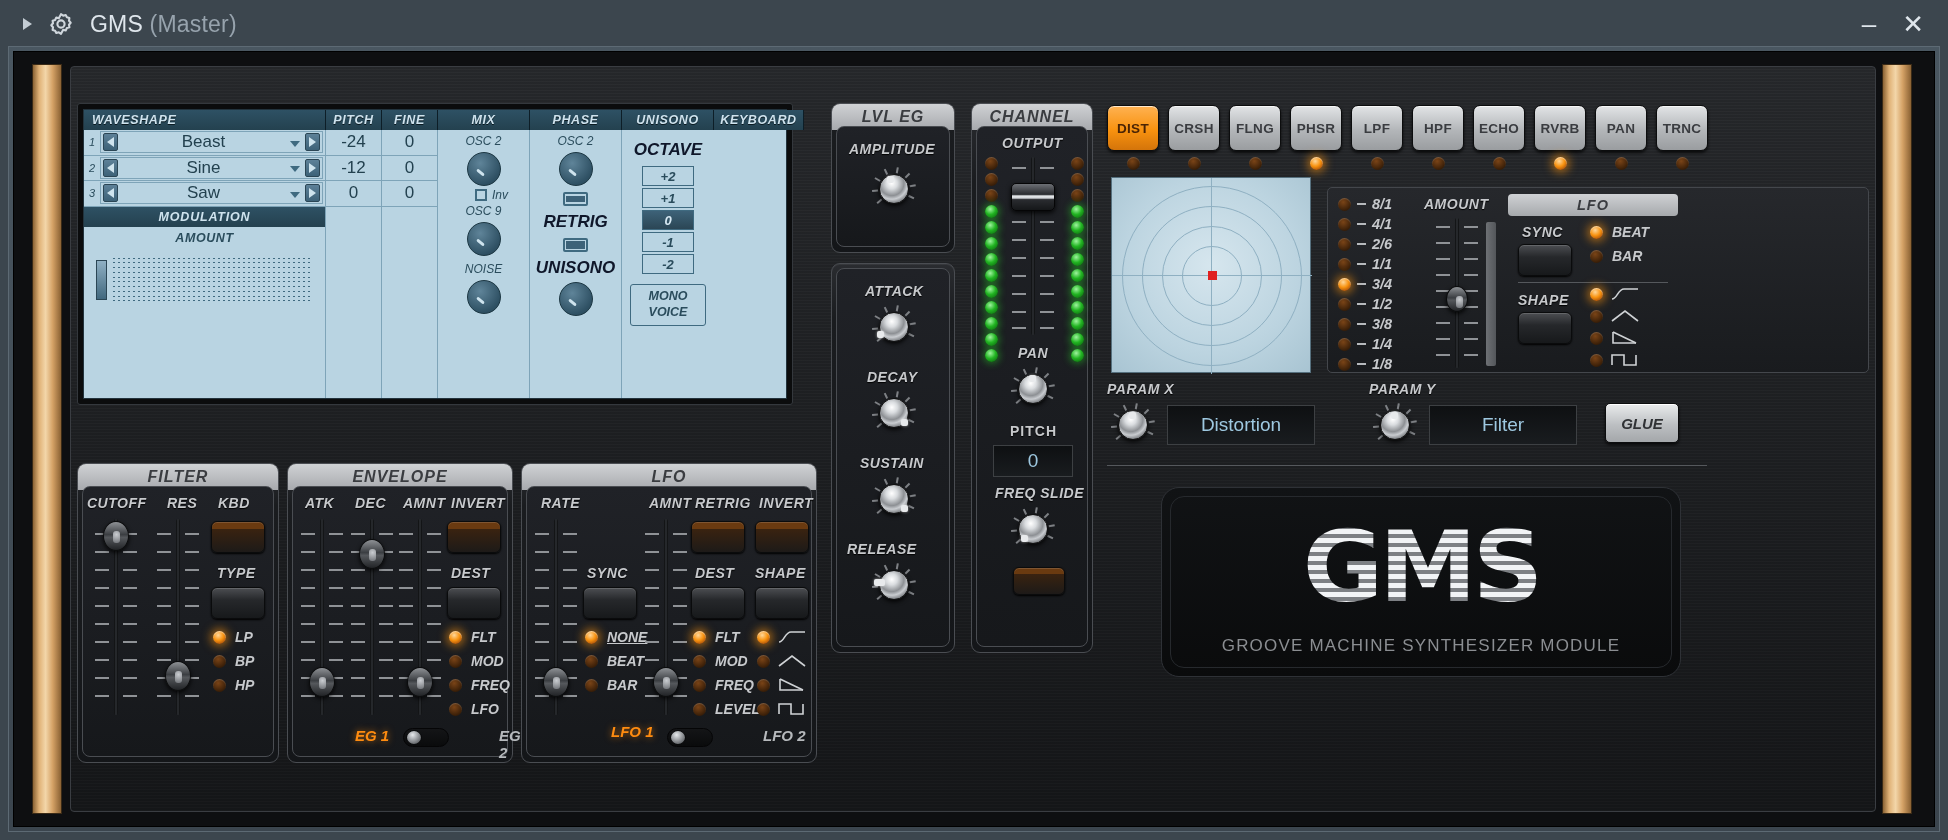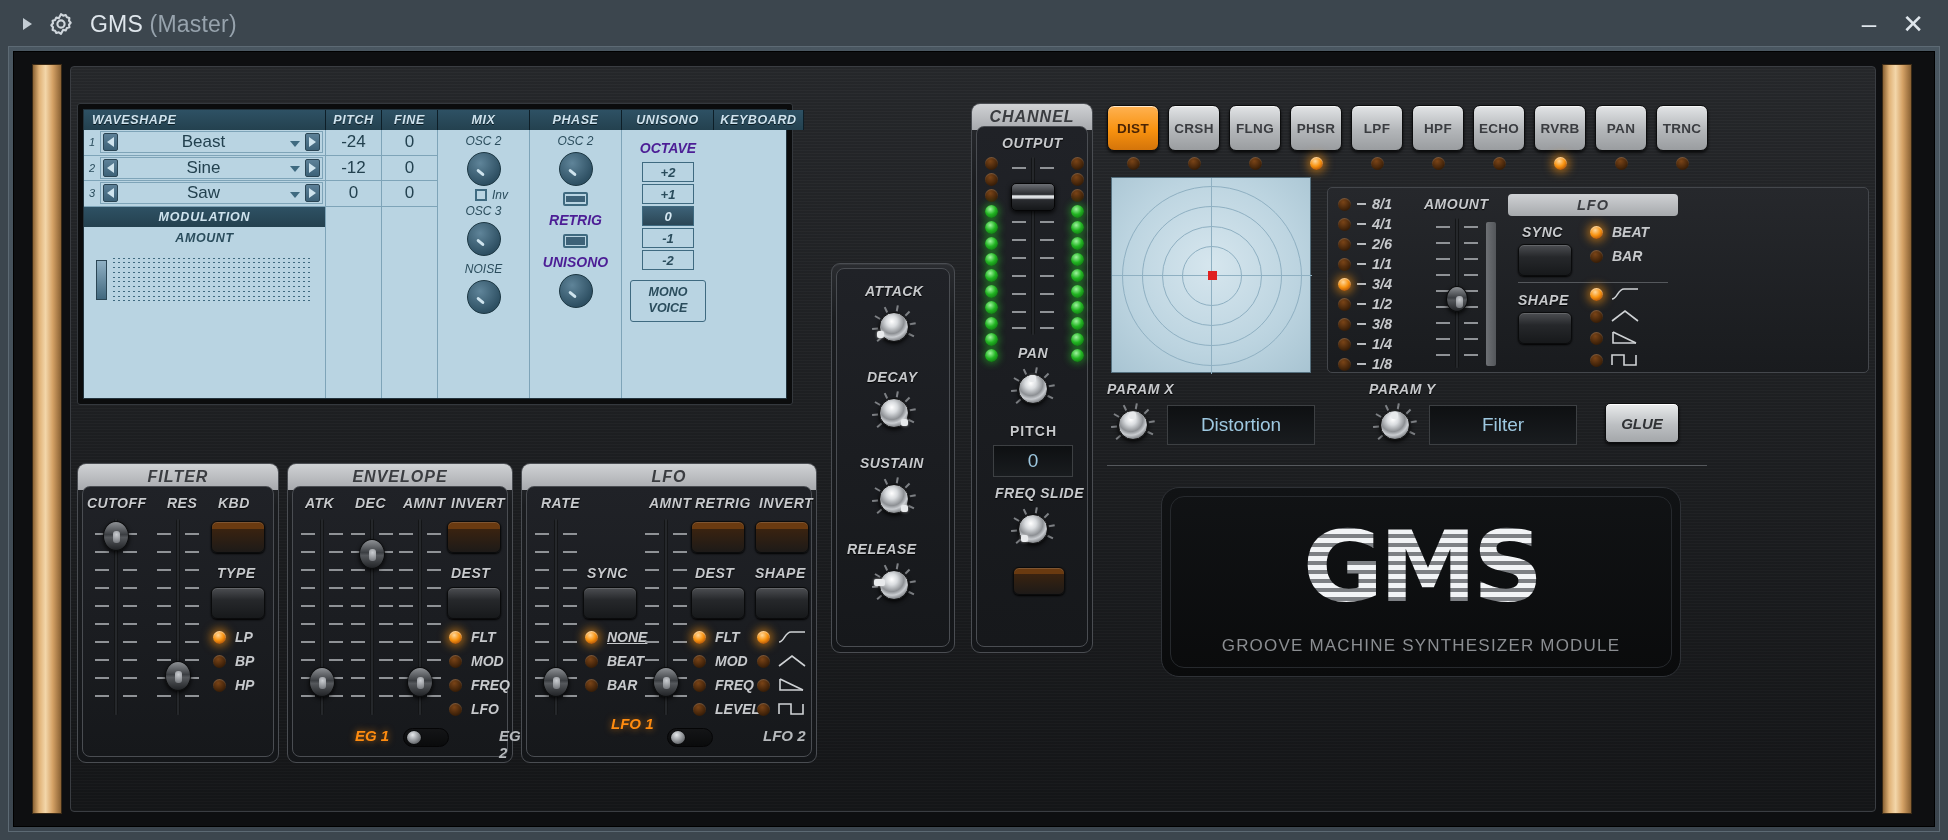--- a/index.html
+++ b/index.html
@@ -117,21 +117,21 @@
   .amt-handle { width: 11px; height: 40px; background: linear-gradient(#9dbccd,#4e7competitor); }
   .amt-handle { background: linear-gradient(#8fb0c4,#41687e); border:1px solid #2b4655; }
   .amt-bars { flex:1; height: 44px; display:flex; flex-direction:column; justify-content:space-between; }
   .amt-bars span { display:block; height: 1px; background: repeating-linear-gradient(90deg,#3f6a80 0 2px, transparent 2px 5px); }
 
   .knob-blue { width: 34px; height: 34px; border-radius: 50%;
     background: radial-gradient(circle at 38% 32%, #5f8499, #2f5164 70%, #24414f);
     border:1px solid #1b3642; position:relative; margin: 4px auto 2px; }
   .knob-blue::after { content:''; position:absolute; left: 8px; top: 18px; width: 9px; height: 3px;
     background:#cfe4ee; transform: rotate(40deg); border-radius:2px;}
-  .blbl { text-align:right; font-style:italic; font-weight:bold; font-size: 14px; color:#4c1d95; margin-top: 4px;}
+  .blbl { text-align:right; font-style:italic; font-weight:bold; font-size: 17px; color:#0f172a; margin-top: 4px;}
   .bsub { text-align:center; font-size: 12px; color:#2a4c5c; font-style:italic;}
   .inv-row { display:flex; align-items:center; gap:5px; justify-content:flex-start; padding-left:16px; font-size:12px; font-style:italic; color:#2a4c5c;}
   .inv-box { width: 12px; height: 12px; border:2px solid #3f6a80; background:#b9d4e2;}
   .ctr { display:flex; flex-direction:column; align-items:center; }
 
   .voicebars { display:flex; gap:2px; justify-content:center; height:24px; align-items:flex-end; margin-top:6px;}
   .voicebars i { width: 4px; background: #3f6a80; }
   .voicebars i.dim { background:#8fb0c4; }
 
   .stereoico { display:flex; justify-content:center; align-items:center; height: 28px; font-size: 21px; color:#2a4c5c; }
@@ -382,21 +382,21 @@
         <div class="numrow">0</div>
       </div>
 
       <div class="ocell ctr" style="padding-top:4px">
         <div class="bsub">OSC 2</div>
         <div class="knob-blue"></div>
         <div class="inv-row">
           <span class="inv-box"></span>
           <span>Inv</span>
         </div>
-        <div class="bsub" style="margin-top:2px">OSC 3</div>
+        <div class="bsub" style="margin-top:2px">OSC 9</div>
         <div class="knob-blue"></div>
         <div class="bsub" style="margin-top:4px">NOISE</div>
         <div class="knob-blue"></div>
       </div>
 
       <div class="ocell ctr" style="padding-top:4px">
         <div class="bsub">OSC 2</div>
         <div class="knob-blue"></div>
         <div style="margin-top:4px">
           <span class="ledsw off">
@@ -710,28 +710,48 @@
         <div class="led" style="left:230px; top:192px;"></div>
         <svg class="wavei" style="left:250px; top:190px;" viewBox="0 0 30 16">
           <path d="M3 2 L3 13 L26 13" fill="none" stroke="#cfd2d5" stroke-width="1.6"></path>
           <path d="M3 2 L26 13" fill="none" stroke="#cfd2d5" stroke-width="1.6"></path>
           </svg>
         <div class="led" style="left:230px; top:216px;"></div>
         <svg class="wavei" style="left:250px; top:214px;" viewBox="0 0 30 16">
           <path d="M2 13 L2 3 L14 3 L14 13 L26 13 L26 3" fill="none" stroke="#cfd2d5" stroke-width="1.6"></path>
           </svg>
 
-        <div class="tgllbl act" style="left:84px; top:228px;">LFO 1</div>
+        <div class="tgllbl act" style="left:84px; top:236px;">LFO 1</div>
         <div class="tgl" style="left:140px; top:241px;">
             <span class="knb"></span>
           </div>
         <div class="tgllbl ina" style="left:192px; top:240px;">LFO 2</div>
       </div>
     </div>
 
+    <div class="dbox" style="left:760px; top:36px; width:124px; height:150px;">
+      <div class="cap">LVL EG</div>
+      <div class="body">
+        <div class="slbl" style="left:12px; top:14px;">AMPLITUDE</div>
+        <div class="mknob" style="left:35px; top:40px;">
+          <span class="rays">
+            <i style="transform:rotate(-130deg)"></i>
+              <i style="transform:rotate(-95deg)"></i>
+            <i style="transform:rotate(-60deg)"></i>
+              <i style="transform:rotate(-25deg)"></i>
+            <i style="transform:rotate(10deg)"></i>
+              <i style="transform:rotate(45deg)"></i>
+            <i style="transform:rotate(80deg)"></i>
+              <i style="transform:rotate(115deg)"></i>
+          </span>
+          <span class="cap2"></span>
+          <span class="ind" style="left:15px; top:9px;"></span>
+        </div>
+      </div>
+    </div>
 
     <div class="dbox" style="left:760px; top:196px; width:124px; height:390px; border-radius:9px;">
       <div class="body" style="top:4px;">
         <div class="slbl" style="left:28px; top:14px;">ATTACK</div>
         <div class="mknob" style="left:35px; top:36px;">
           <span class="rays">
             <i style="transform:rotate(-130deg)"></i>
               <i style="transform:rotate(-95deg)"></i>
             <i style="transform:rotate(-60deg)"></i>
               <i style="transform:rotate(-25deg)"></i>

